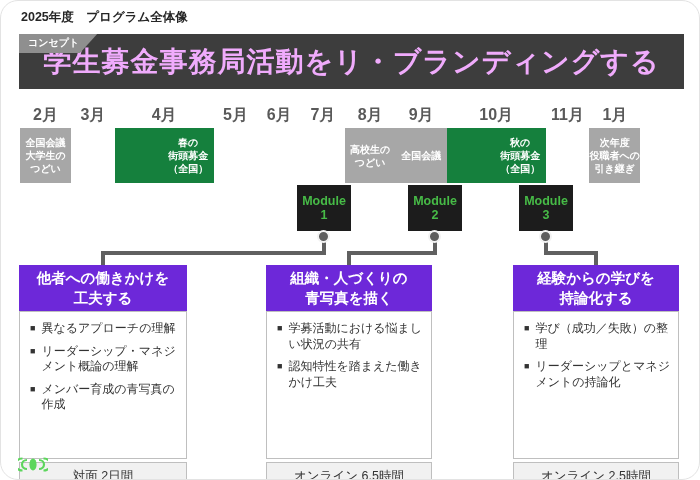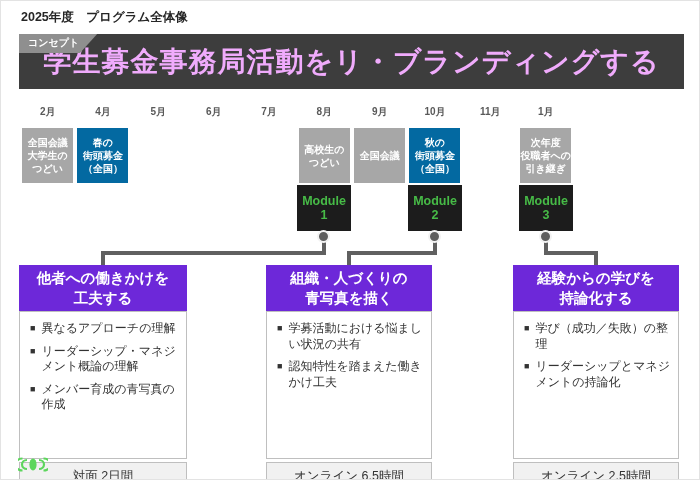--- a/index.html
+++ b/index.html
@@ -1,30 +1,30 @@
 <!DOCTYPE html>
 <html><head>
 <meta charset="utf-8">
 <style>
   html,body{margin:0;padding:0;background:#fff;}
   .page{
     position:relative;width:700px;height:480px;background:#ffffff;
     font-family:"Liberation Sans","DejaVu Sans",sans-serif;
-    border:1px solid #e3e3e3;border-radius:0;overflow:hidden;box-sizing:border-box;
+    border:1px solid #e3e3e3;border-radius:18px;overflow:hidden;box-sizing:border-box;
   }
   .page-title{position:absolute;left:20px;top:8px;font-size:12.5px;font-weight:bold;color:#262626;}
   .banner{position:absolute;left:18px;top:33px;width:665px;height:55px;background:#3d3d3d;}
   .banner-title{position:absolute;left:0;top:0;width:100%;height:100%;display:flex;align-items:center;justify-content:center;color:#f0abfc;font-size:28px;font-weight:bold;letter-spacing:1px;}
   .concept-tag{position:absolute;left:0;top:0;background:#8f8f8f;color:#ffffff;font-size:10px;font-weight:bold;padding:2px 18px 3px 9px;clip-path:polygon(0 0,100% 0,78% 100%,0 100%);text-align:right;}
   .timeline{position:absolute;left:19px;top:104px;width:664px;display:grid;grid-template-columns:repeat(12,1fr);}
   .month-cell{text-align:center;}
-  .month-label{font-size:10px;font-weight:bold;color:#595959;height:20px;}
+  .month-label{font-size:16px;font-weight:bold;color:#595959;height:20px;}
   .event-box{margin:3px auto 0;width:51px;height:55px;display:flex;align-items:center;justify-content:center;font-size:10px;font-weight:bold;color:#ffffff;line-height:1.3;white-space:pre-line;text-align:center;}
   .event-light{background:#a7a7a7;}
-  .event-dark{background:#0369a1;}
+  .event-dark{background:#15803d;padding-left:48px;}
   .module{position:absolute;top:184px;width:54px;height:46px;background:#1c1c1c;color:#47bb47;display:flex;flex-direction:column;align-items:center;justify-content:center;font-weight:bold;font-size:12.5px;line-height:1.15;z-index:3;}
   .module-circle{position:absolute;top:229px;width:9px;height:9px;border-radius:50%;background:#5e5e5e;border:2.5px solid #f2f2f2;z-index:4;}
   .seg{position:absolute;background:#606060;z-index:1;}
   .column{position:absolute;top:264px;}
   .col-header{height:46px;background:#6d28d9;color:#ffffff;font-weight:bold;font-size:14.5px;line-height:1.4;display:flex;align-items:center;justify-content:center;text-align:center;white-space:pre-line;}
   .col-body{box-sizing:border-box;border:1px solid #bfbfbf;background:#ffffff;height:148px;padding:9px 8px 0 10px;}
   .bullet-row{display:flex;gap:6px;margin-bottom:7px;font-size:12px;color:#333333;line-height:1.3;text-align:left;}
   .bullet-marker{font-size:9px;color:#333333;padding-top:2px;flex:0 0 auto;}
   .col-footer{box-sizing:border-box;margin-top:3px;border:1px solid #bfbfbf;background:#f1f1f1;height:44px;text-align:center;font-size:12.5px;color:#333333;padding-top:4px;line-height:1.45;}
   .logo{position:absolute;left:17px;top:456px;}
@@ -45,20 +45,23 @@
   </div>
 
   <div class="timeline">
     <div class="month-cell">
       <div class="month-label">2月</div>
       <div class="event-box event-light">全国会議
 大学生の
 つどい</div>
     </div>
     <div class="month-cell">
+      <div class="month-label">3月</div>
+    </div>
+    <div class="month-cell">
       <div class="month-label">4月</div>
       <div class="event-box event-dark">春の
 街頭募金
 （全国）</div>
     </div>
     <div class="month-cell">
       <div class="month-label">5月</div>
     </div>
     <div class="month-cell">
       <div class="month-label">6月</div>

